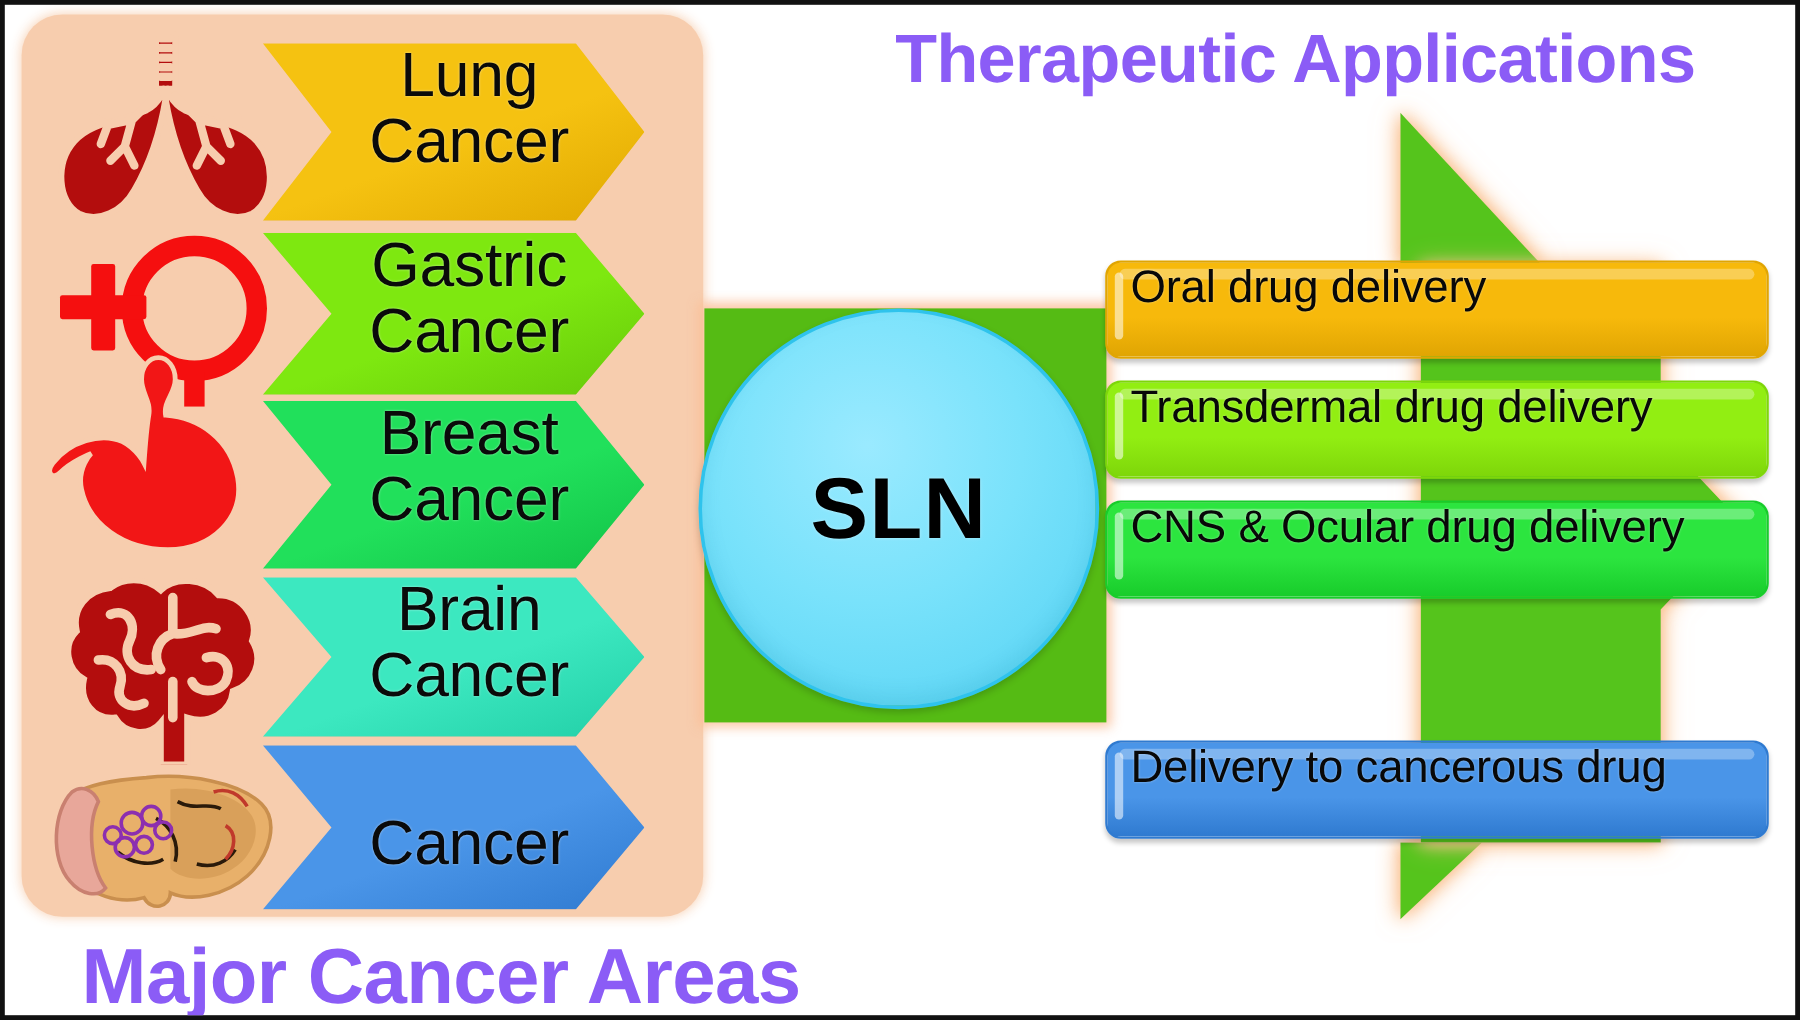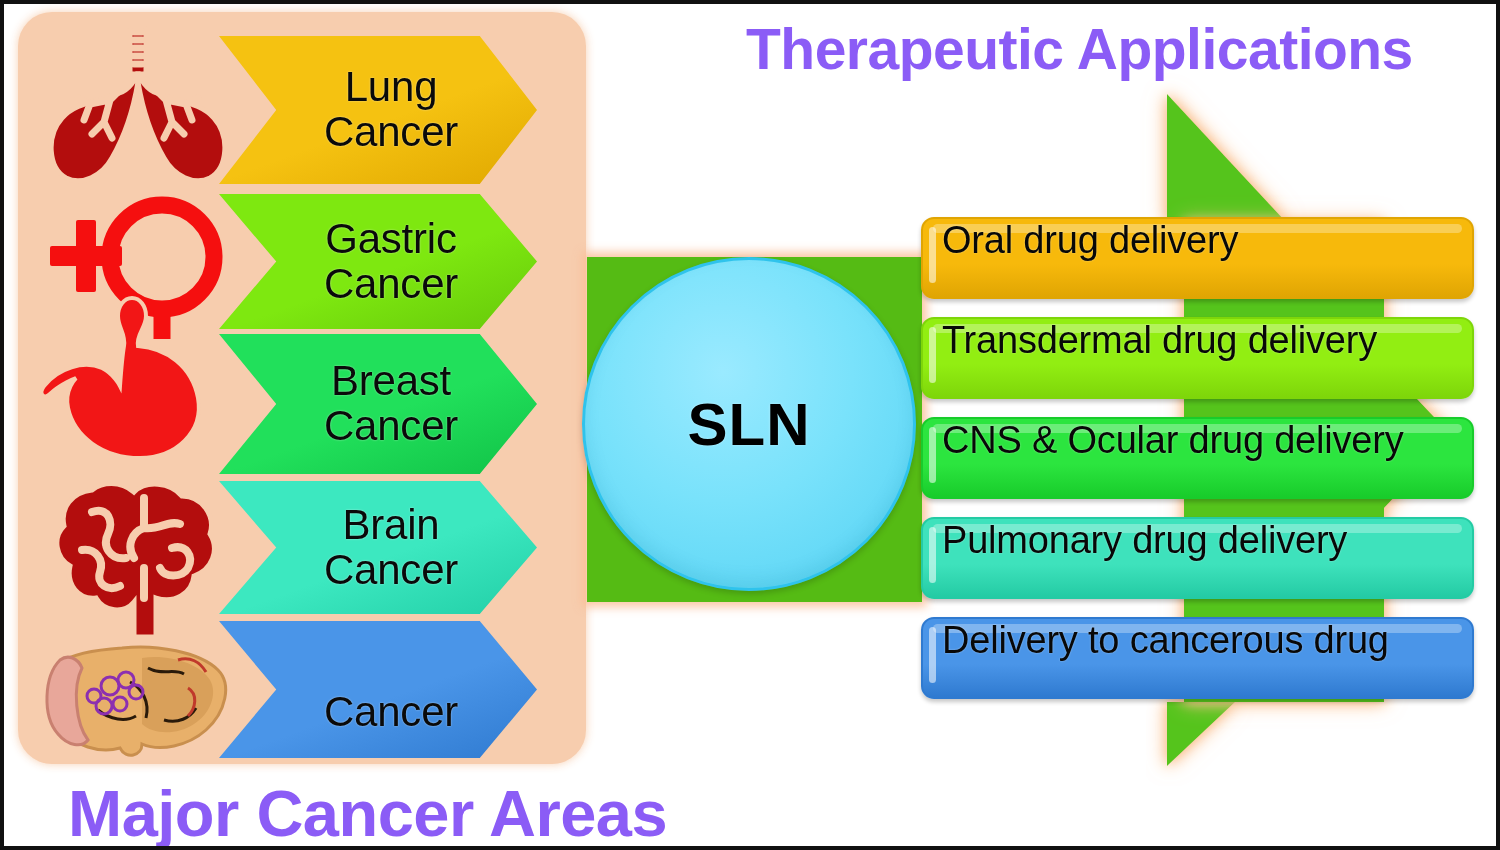--- a/index.html
+++ b/index.html
@@ -36,25 +36,24 @@
   .organ {
     position: absolute;
     z-index: 4;
   }
 
   
   .chev {
     position: absolute;
     z-index: 5;
     display: flex;
-    align-items: center;
     justify-content: center;
     text-align: center;
     color: #0a0a0a;
-    font-size: 42px;
+    font-size: 52px;
     line-height: 1.06;
     letter-spacing: -0.2px;
     clip-path: polygon(0% 0%, 82% 0%, 100% 50%, 82% 100%, 0% 100%, 18% 50%);
     text-shadow: 0 0 2px rgba(255,255,255,0.55);
     padding-left: 26px;
     box-sizing: border-box;
   }
   .chev .chev-label { display:block; width:100%; }
 
   
@@ -78,21 +77,21 @@
     background: radial-gradient(circle at 42% 34%, #9aeaff 0%, #79e2fb 45%, #62d8f6 78%, #49c9ec 100%);
     border: 3px solid #2fc3ec;
     box-sizing: border-box;
     display: flex;
     align-items: center;
     justify-content: center;
     z-index: 6;
     box-shadow: inset 0 -8px 16px rgba(0,120,160,0.12), 0 3px 6px rgba(0,0,0,0.18);
   }
   .sln-text {
-    font-size: 60px;
+    font-size: 72px;
     font-weight: bold;
     color: #000000;
     letter-spacing: 1px;
     text-shadow: 0 0 3px rgba(255,255,255,0.4);
   }
 
   
   .arrow-wrap { position: absolute; left:0; top:0; width:1500px; height:850px; z-index:2; pointer-events:none; }
 
   
@@ -249,19 +248,16 @@
     </div>
     <div class="pill" style="top: 213px; background: linear-gradient(rgb(247, 185, 11) 0%, rgb(247, 185, 11) 58%, rgb(224, 165, 3) 100%); border: 2px solid rgb(224, 165, 3);">
       <span class="pill-label">Oral drug delivery</span>
     </div>
     <div class="pill" style="top: 313px; background: linear-gradient(rgb(146, 238, 18) 0%, rgb(146, 238, 18) 58%, rgb(126, 214, 10) 100%); border: 2px solid rgb(126, 214, 10);">
       <span class="pill-label">Transdermal drug delivery</span>
     </div>
     <div class="pill" style="top: 413px; background: linear-gradient(rgb(44, 229, 63) 0%, rgb(44, 229, 63) 58%, rgb(24, 204, 43) 100%); border: 2px solid rgb(24, 204, 43);">
       <span class="pill-label">CNS &amp; Ocular drug delivery</span>
     </div>
-    <div class="pill" style="top: 513px; background: linear-gradient(rgb(62, 226, 188) 0%, rgb(62, 226, 188) 58%, rgb(36, 203, 164) 100%); border: 2px solid rgb(36, 203, 164);">
-      <span class="pill-label">Pulmonary drug delivery</span>
-    </div>
     <div class="pill" style="top: 613px; background: linear-gradient(rgb(74, 149, 232) 0%, rgb(74, 149, 232) 58%, rgb(47, 122, 208) 100%); border: 2px solid rgb(47, 122, 208);">
       <span class="pill-label">Delivery to cancerous drug</span>
     </div>
   </div>
 
 </body></html>

